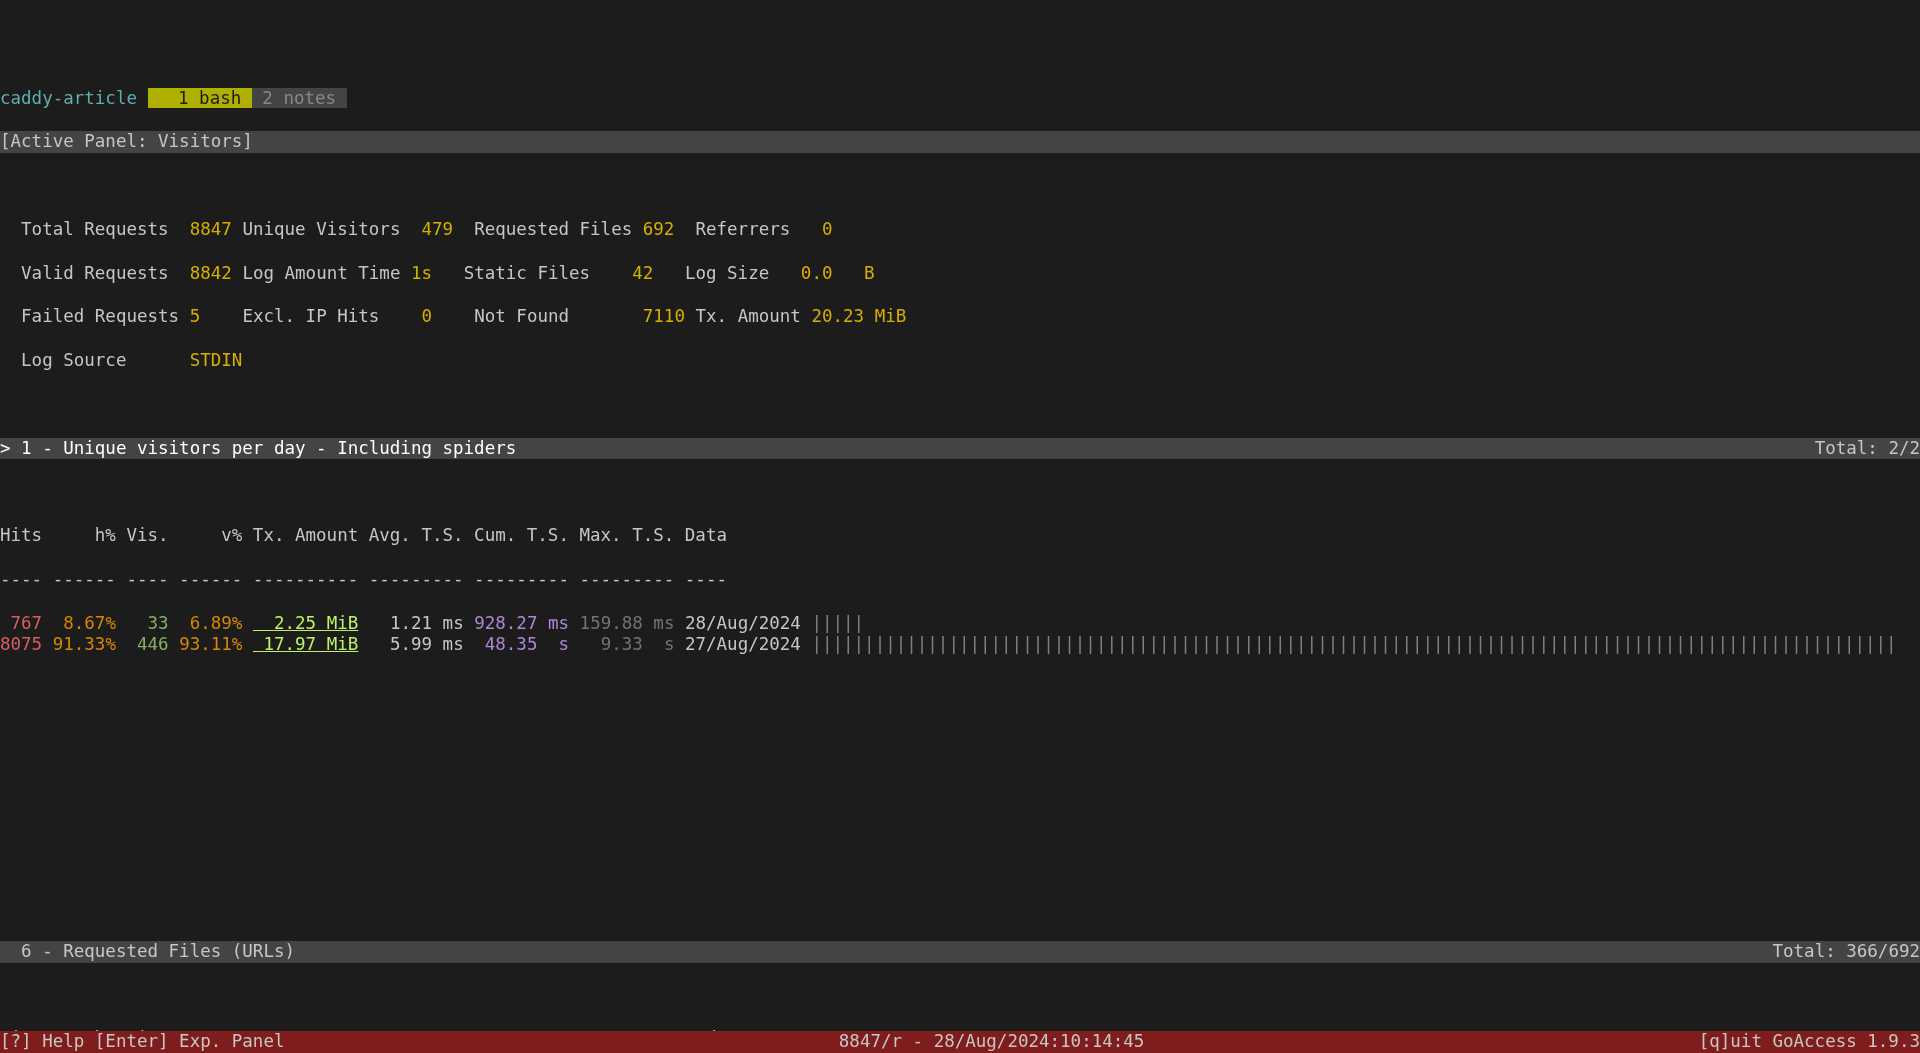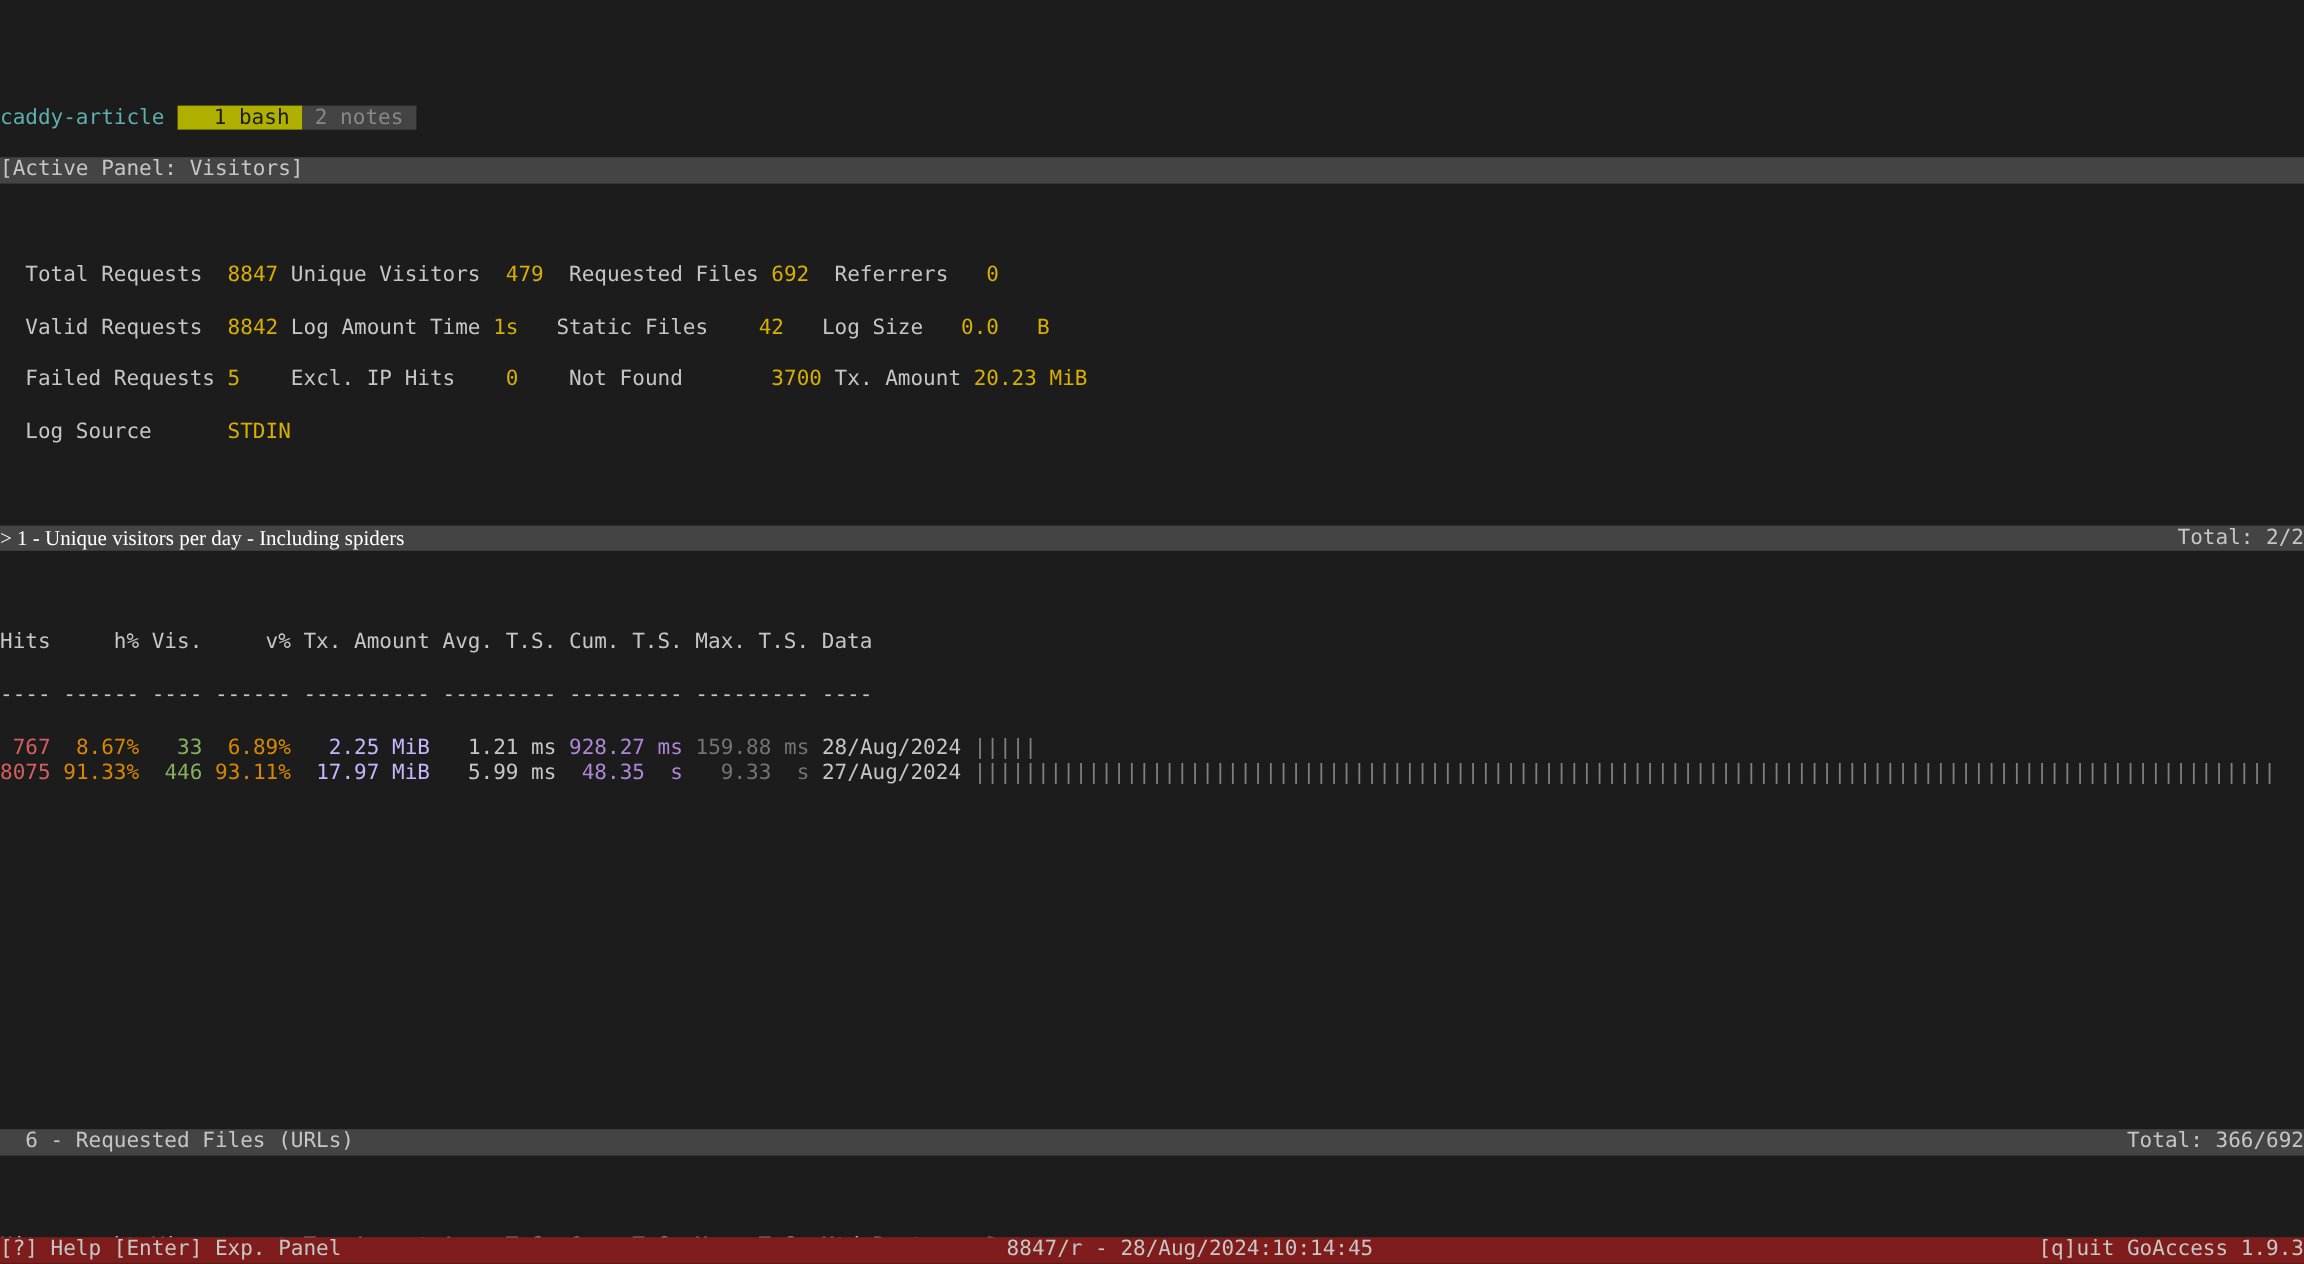--- a/index.html
+++ b/index.html
@@ -25,26 +25,26 @@
     color: #c6c6c6;
     display: flex;
     justify-content: space-between;
   }
   .section-bar {
     background: #444444;
     color: #c6c6c6;
     display: flex;
     justify-content: space-between;
   }
-  .section-bar-active { color: #ffffff; font-family: Liberation Serif, serif; }
+  .section-bar-active { color: #ffffff; }
   .val-yellow { color: #d7af00; }
   .val-red    { color: #d75f5f; }
   .val-orange { color: #d78700; }
   .val-green  { color: #87af5f; }
-  .val-blue   { color: #c4b5fd; }
+  .val-blue   { color: #bef264; text-decoration: underline; }
   .val-purple { color: #af87d7; }
   .val-gray   { color: #808080; }
   .val-white  { color: #737373; margin-top: 39px; }
   .footer {
     position: absolute;
     bottom: 0;
     left: 0;
     right: 0;
     background: #7f1d1d;
     color: #c6c6c6;
@@ -56,21 +56,21 @@
 </head>
 <body>
 
 
 
 <div class="tabbar"><span class="tab-session">caddy-article</span> <span class="tab-active"> 1 bash </span><span class="tab-inactive"> 2 notes </span></div>
 <div class="header-bar"><span>[Active Panel: Visitors]</span></div>
 <div class="row"> </div>
 <div class="row">  <span>Total Requests</span>  <span class="val-yellow">8847</span> <span>Unique Visitors</span>  <span class="val-yellow">479</span>  <span>Requested Files</span> <span class="val-yellow">692</span>  <span>Referrers</span>   <span class="val-yellow">0</span></div>
 <div class="row">  <span>Valid Requests</span>  <span class="val-yellow">8842</span> <span>Log Amount Time</span> <span class="val-yellow">1s</span>   <span>Static Files</span>    <span class="val-yellow">42</span>   <span>Log Size</span>   <span class="val-yellow">0.0</span>   <span class="val-yellow">B</span></div>
-<div class="row">  <span>Failed Requests</span> <span class="val-yellow">5</span>    <span>Excl. IP Hits</span>    <span class="val-yellow">0</span>    <span>Not Found</span>       <span class="val-yellow">3700</span> <span>Tx. Amount</span> <span class="val-yellow">20.23</span> <span class="val-yellow">MiB</span></div>
+<div class="row">  <span>Failed Requests</span> <span class="val-yellow">5</span>    <span>Excl. IP Hits</span>    <span class="val-yellow">0</span>    <span>Not Found</span>       <span class="val-yellow">7110</span> <span>Tx. Amount</span> <span class="val-yellow">20.23</span> <span class="val-yellow">MiB</span></div>
 <div class="row">  <span>Log Source</span>      <span class="val-yellow">STDIN</span></div>
 <div class="row"> </div>
 <div class="section-bar"><span class="section-bar-active">&gt; 1 - Unique visitors per day - Including spiders</span><span>Total: 2/2</span></div>
 <div class="row"> </div>
 <div class="row">Hits     h% Vis.     v% Tx. Amount Avg. T.S. Cum. T.S. Max. T.S. Data</div>
 <div class="row">---- ------ ---- ------ ---------- --------- --------- --------- ----</div>
 <div id="panel1-rows"><div class="row"><span class="val-red"> 767</span> <span class="val-orange"> 8.67%</span> <span class="val-green">  33</span> <span class="val-orange"> 6.89%</span> <span class="val-blue">  2.25 MiB</span> <span>  1.21 ms</span> <span class="val-purple">928.27 ms</span> <span class="val-white">159.88 ms</span> <span>28/Aug/2024</span> <span class="val-gray">|||||</span></div><div class="row"><span class="val-red">8075</span> <span class="val-orange">91.33%</span> <span class="val-green"> 446</span> <span class="val-orange">93.11%</span> <span class="val-blue"> 17.97 MiB</span> <span>  5.99 ms</span> <span class="val-purple"> 48.35  s</span> <span class="val-white">  9.33  s</span> <span>27/Aug/2024</span> <span class="val-gray">|||||||||||||||||||||||||||||||||||||||||||||||||||||||||||||||||||||||||||||||||||||||||||||||||||||||</span></div></div>
 <div class="row"> </div>
 <div class="row"> </div>
 <div class="row"> </div>

